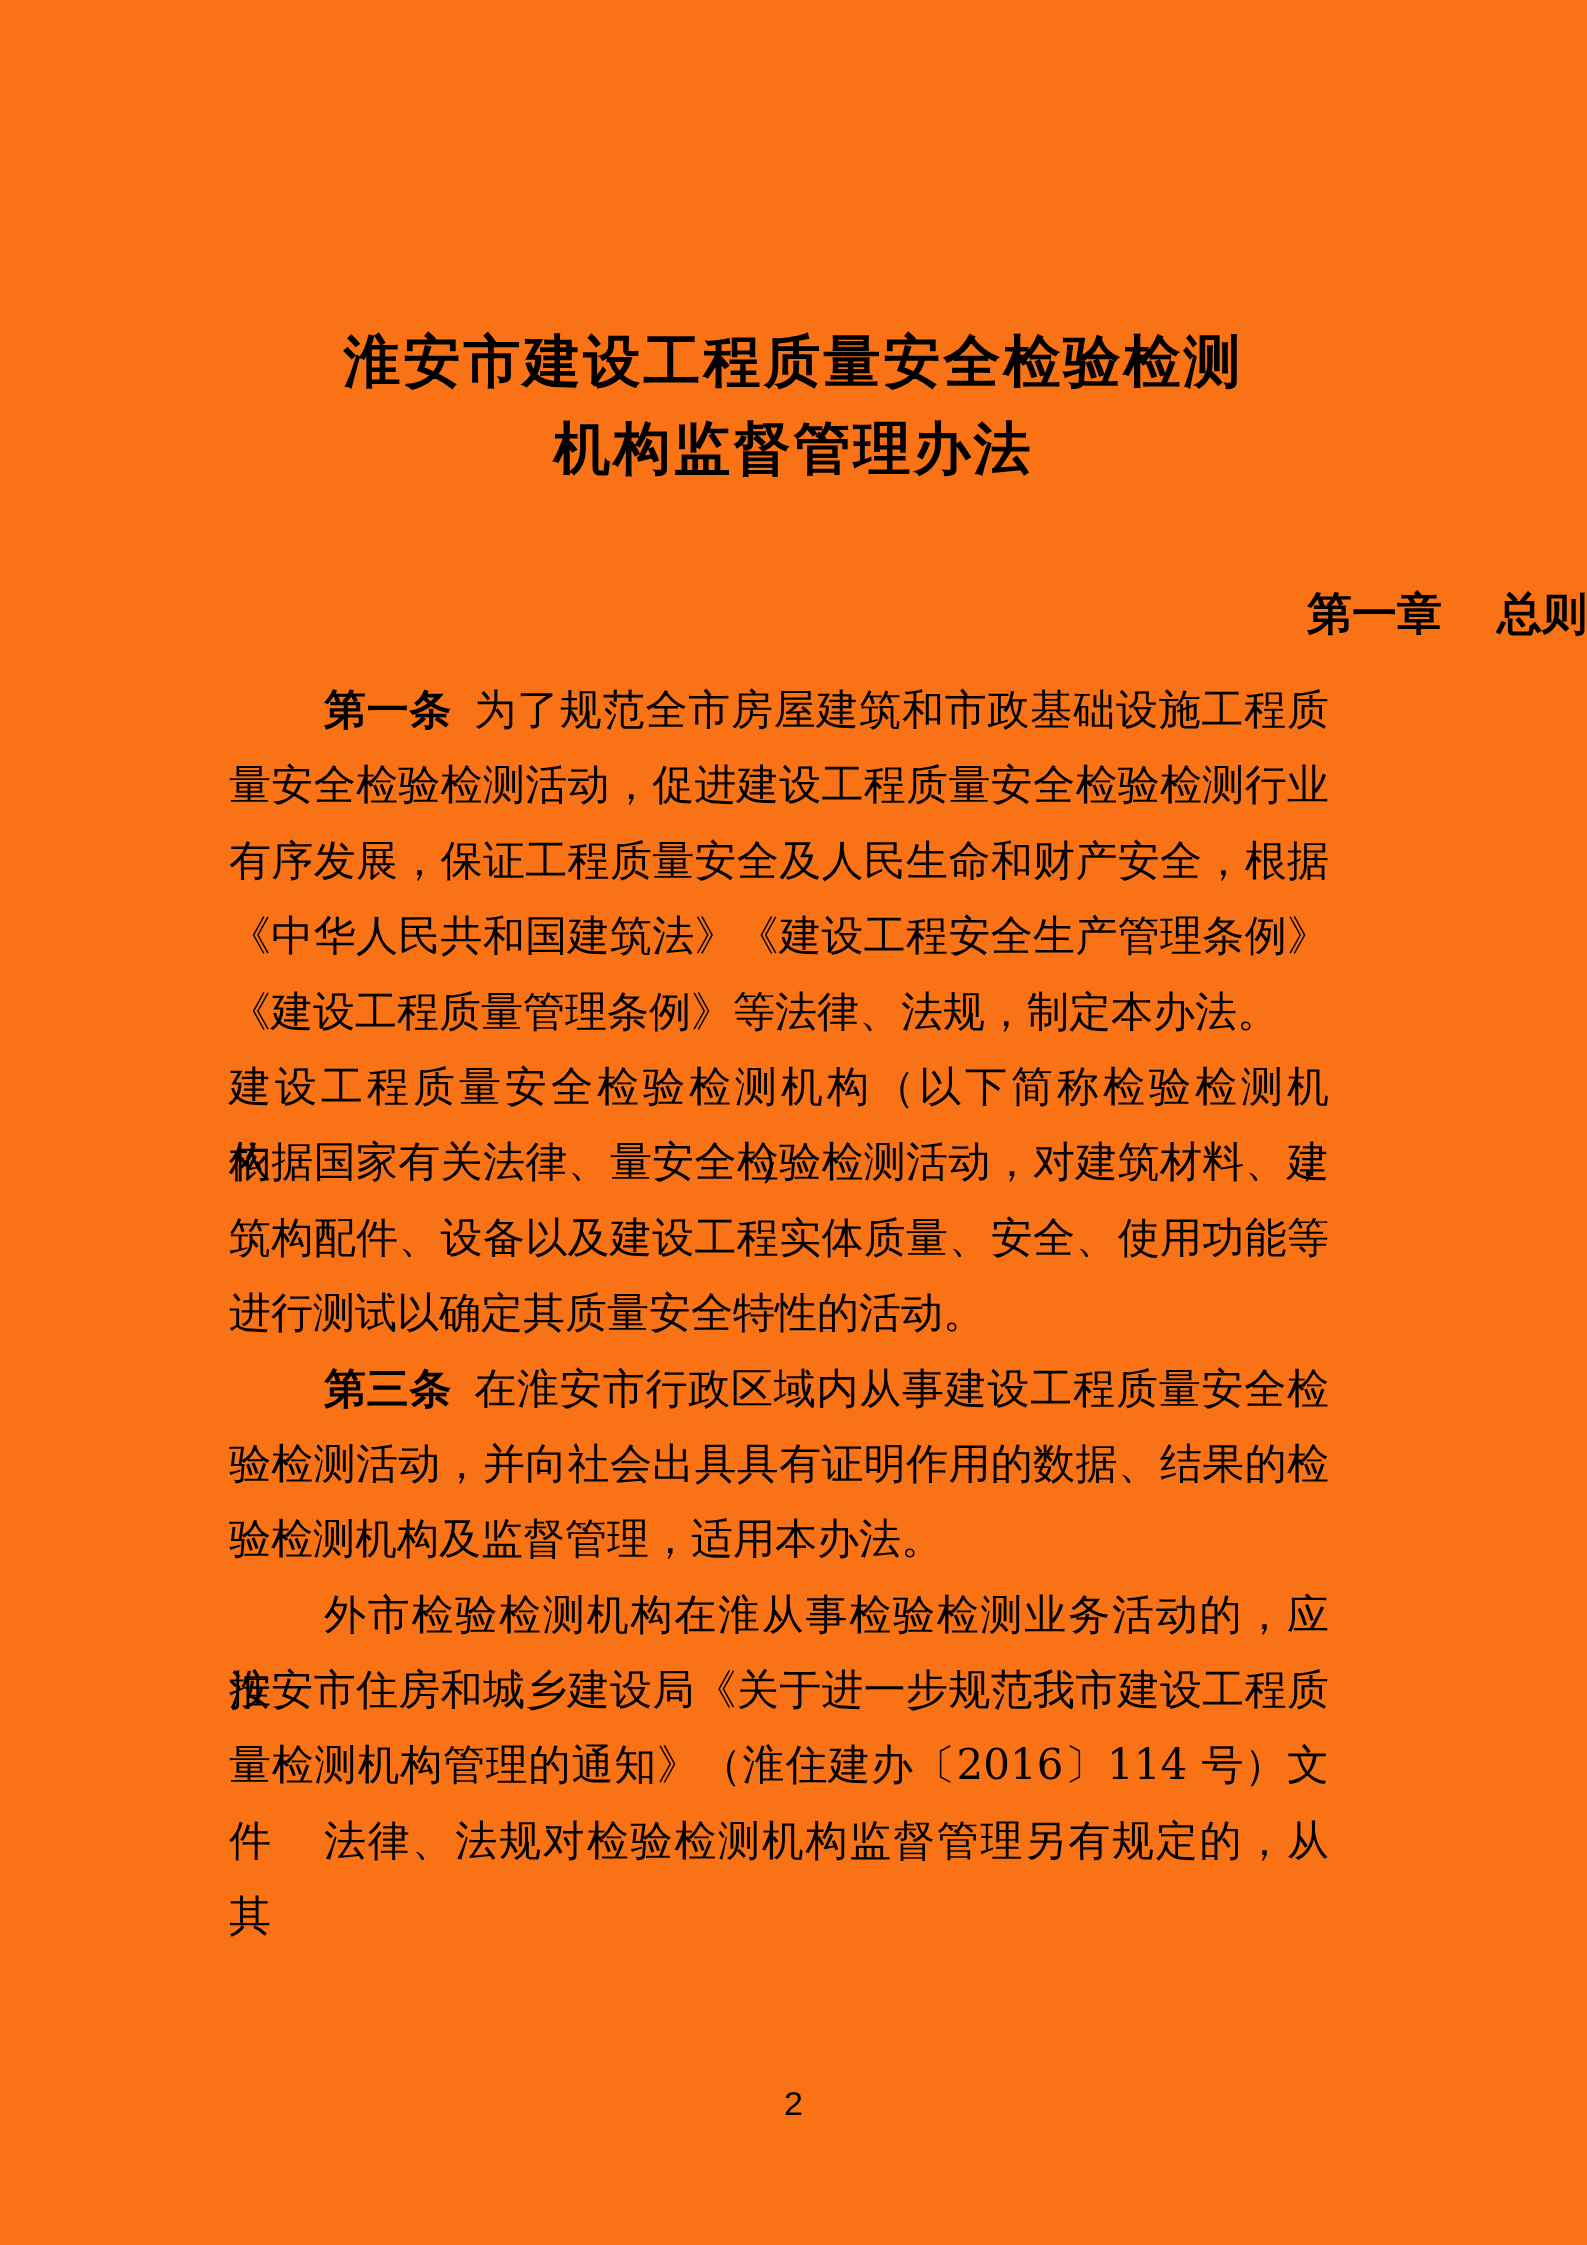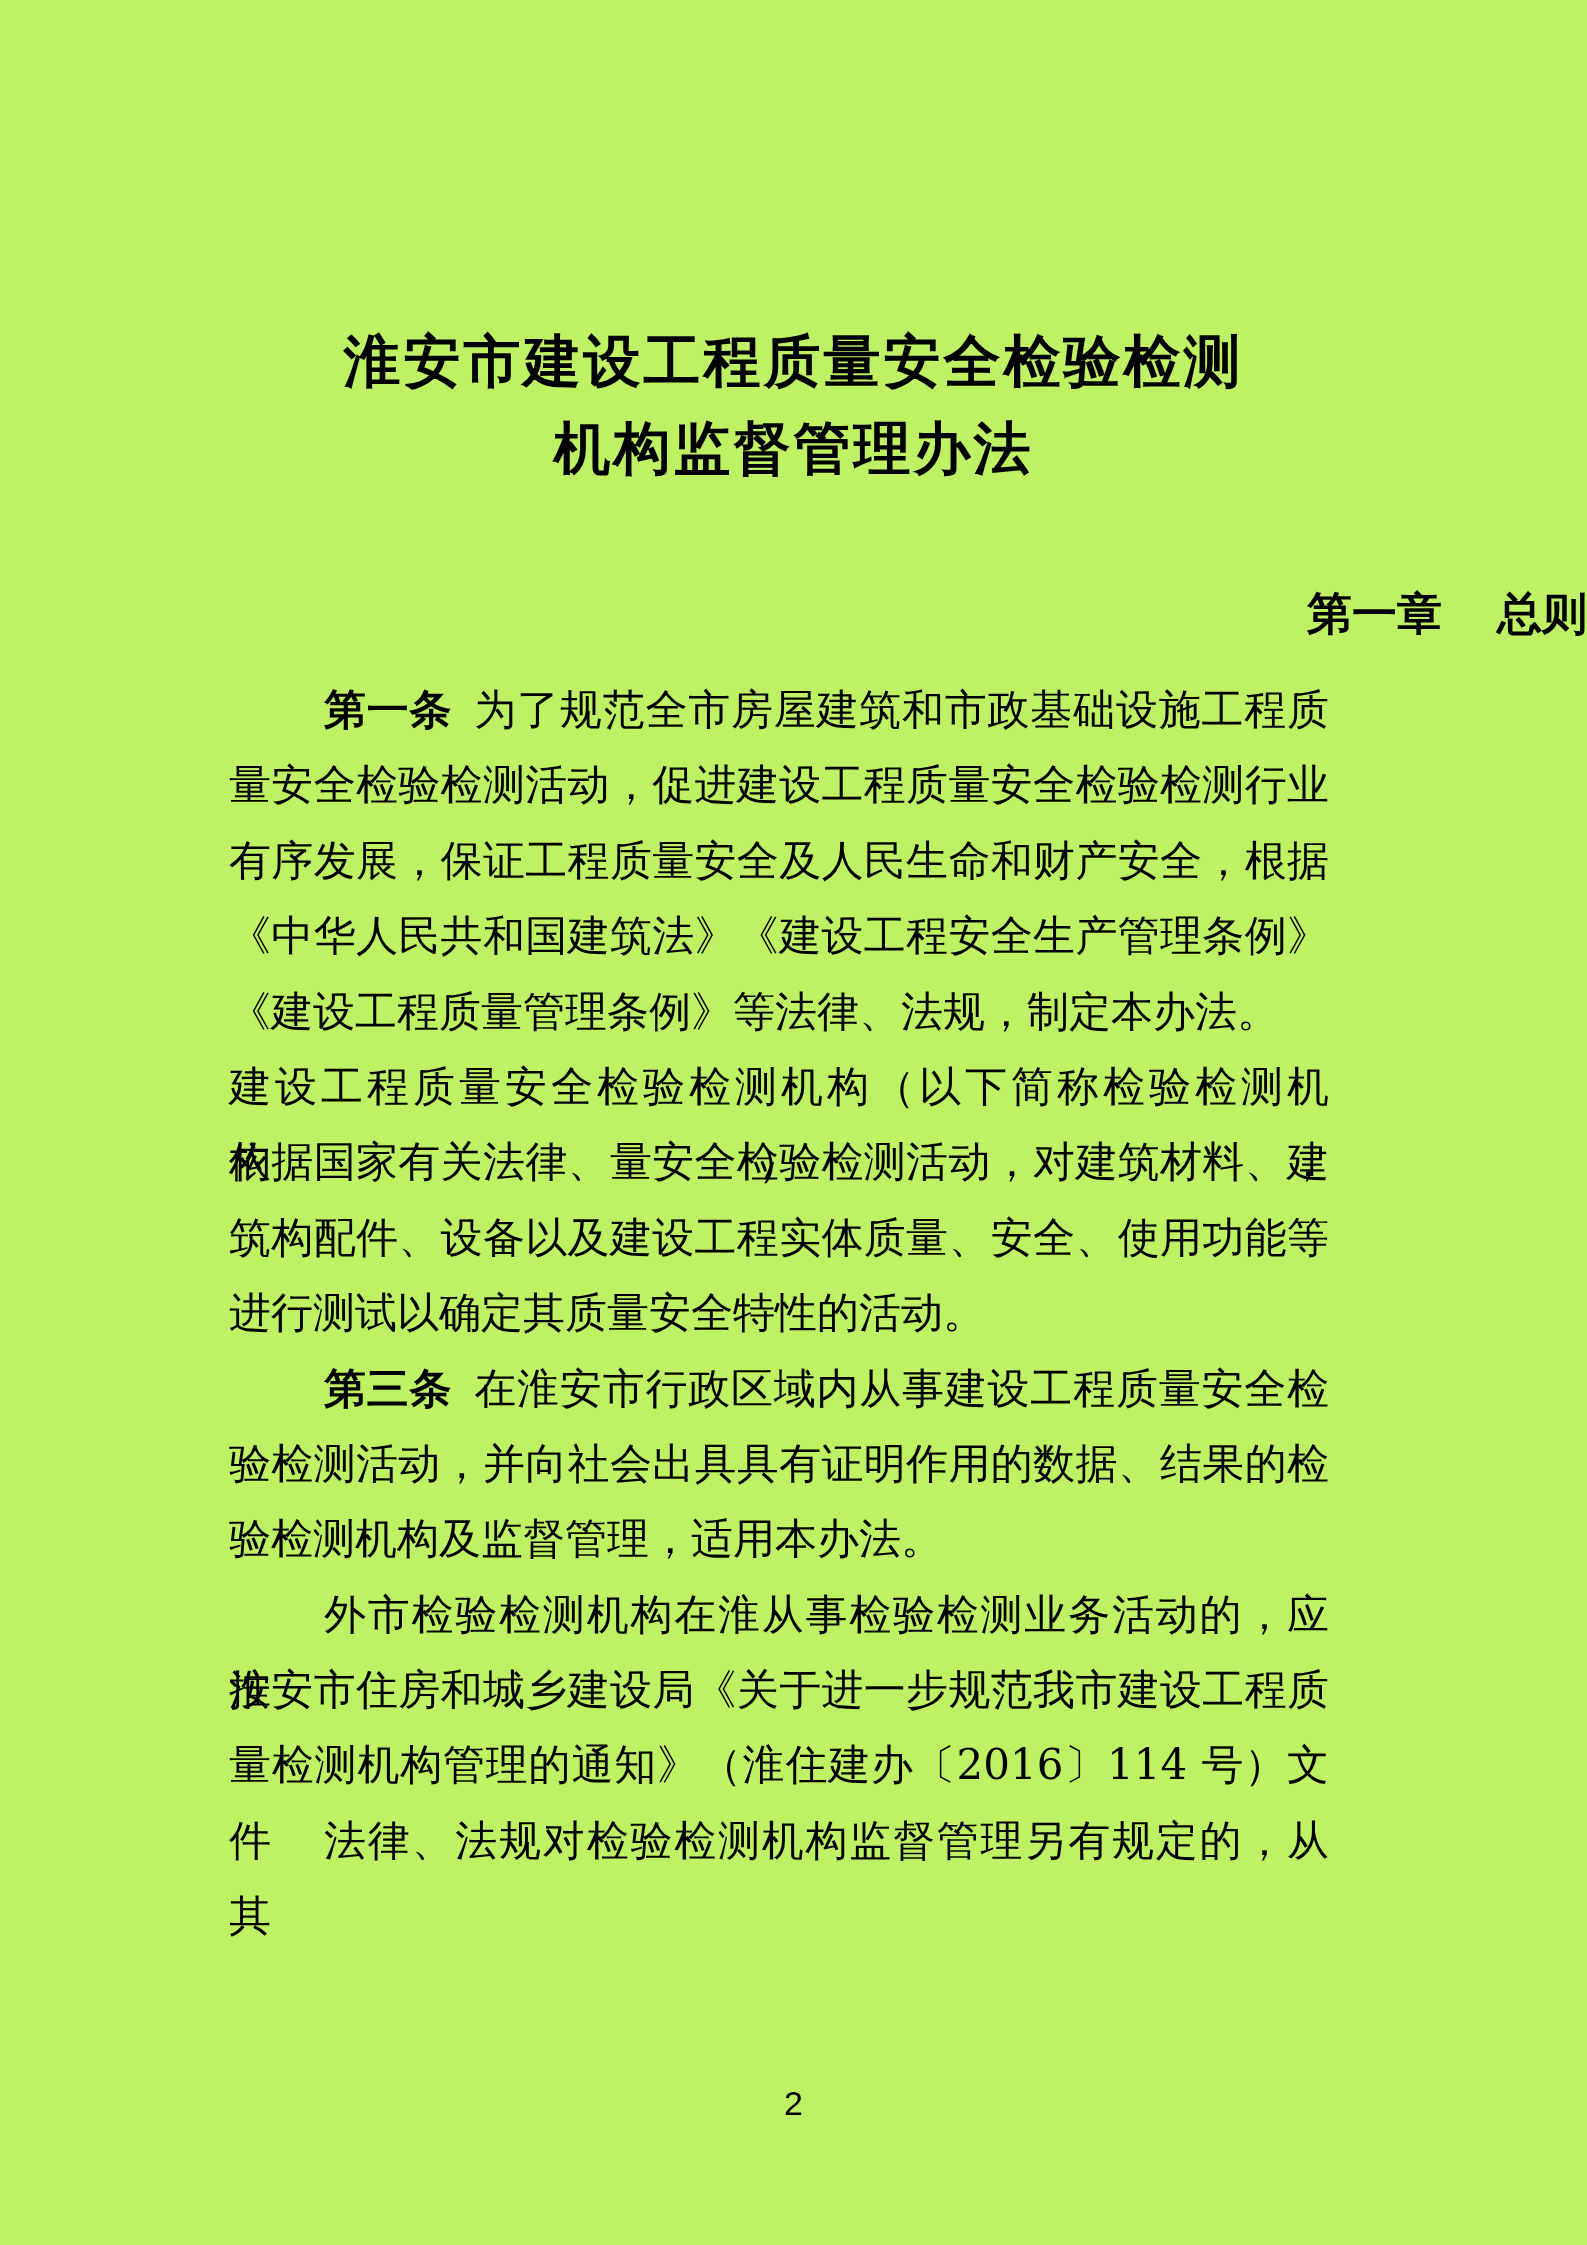--- a/index.html
+++ b/index.html
@@ -11,21 +11,21 @@
     width: 1587px;
     height: 2245px;
     position: relative;
     overflow: hidden;
     font-family: "DejaVu Serif", serif;
     color: #000000;
   }
   .page {
     position: absolute;
     inset: 0;
-    background: #bef264;
+    background: #f97316;
   }
   
   .title {
     position: absolute;
     top: 318px;
     left: 0;
     width: 100%;
     text-align: center;
     font-family: "Liberation Serif", "DejaVu Serif", serif;
     font-weight: bold;

